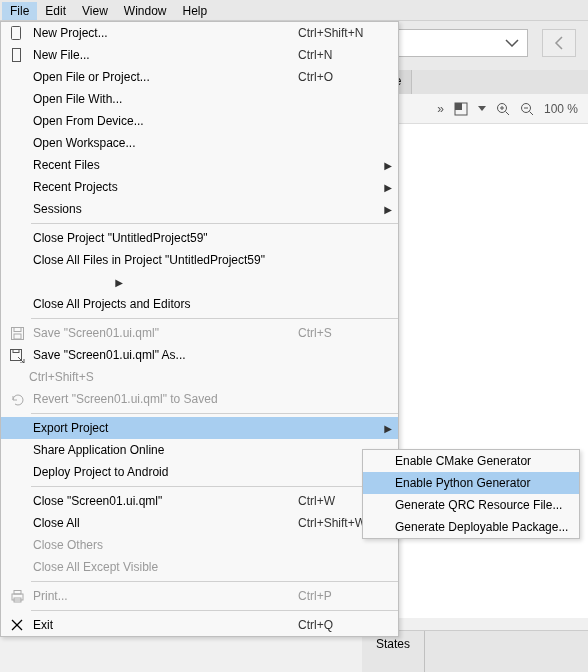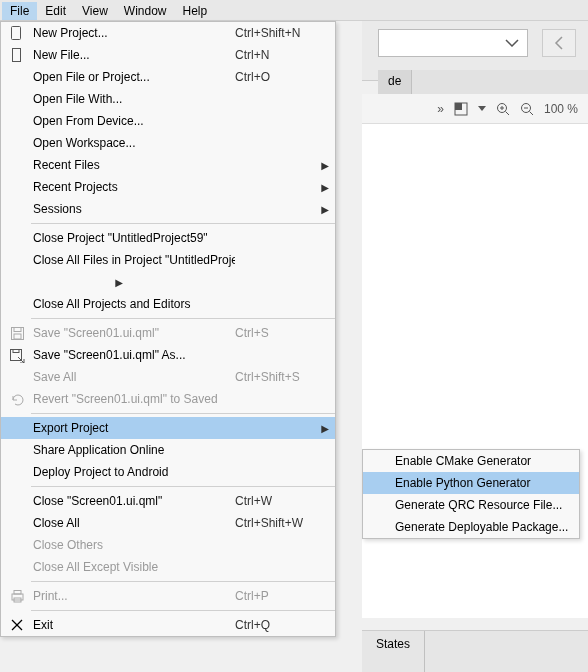--- a/index.html
+++ b/index.html
@@ -1,21 +1,21 @@
 <!DOCTYPE html>
 <html><head>
 <meta charset="utf-8">
 <style>
 * { margin:0; padding:0; box-sizing:border-box; font-family:"Segoe UI",Tahoma,sans-serif; font-size:12px; }
 body { width:588px; height:672px; background:#f0f0f0; position:relative; overflow:hidden; }
 .menubar { height:21px; background:#e8e8e8; display:flex; align-items:flex-end; padding:0 2px; border-bottom:1px solid #d0d0d0; }
 .menubar-item { padding:2px 8px; cursor:default; }
 .menubar-item.active { background:#b8d6f0; }
 .dropdown { position:absolute; background:#f8f8f8; border:1px solid #bfbfbf; box-shadow:2px 2px 4px rgba(0,0,0,0.15); }
-.main-dropdown { left:0; top:21px; width:336px; }
+.main-dropdown { left:0; top:21px; width:399px; }
 .sub-dropdown { left:362px; top:449px; width:218px; }
 .menu-row { display:flex; align-items:center; height:22px; padding:0 6px 0 4px; position:relative; }
 .menu-row.hover { background:#a8cef0; }
 .menu-row.disabled { color:#9a9a9a; }
 .icon-col { width:24px; display:flex; align-items:center; justify-content:center; color:#555; }
 .label-col { flex:1; padding-left:4px; white-space:nowrap; overflow:hidden; }
 .short-col { width:80px; text-align:left; color:#333; }
 .menu-row.disabled .short-col { color:#9a9a9a; }
 .arrow-col { width:14px; text-align:right; color:#333; font-size:10px; }
 .menu-sep { height:1px; background:#d0d0d0; margin:3px 0 3px 30px; }
@@ -190,21 +190,20 @@
           <rect x="4" y="1.5" width="6" height="3" stroke="#555" fill="none"></rect>
           <path d="M9 9 L15 15 M15 11 L15 15 L11 15" stroke="#555" fill="none"></path>
         </svg>
       </div>
       <div class="label-col">Save "Screen01.ui.qml" As...</div>
       <div class="short-col"></div>
       <div class="arrow-col"></div>
     </div>
     <div class="menu-row disabled">
       <div class="icon-col"></div>
-      <div class="label-col">Save All</div>
       <div class="short-col">Ctrl+Shift+S</div>
       <div class="arrow-col"></div>
     </div>
     <div class="menu-row disabled">
       <div class="icon-col">
         <svg width="15" height="15">
           <path d="M3 8 A5 5 0 1 1 5 12" stroke="#aaa" fill="none"></path>
           <path d="M3 4 L3 8 L7 8" stroke="#aaa" fill="none"></path>
         </svg>
       </div>

